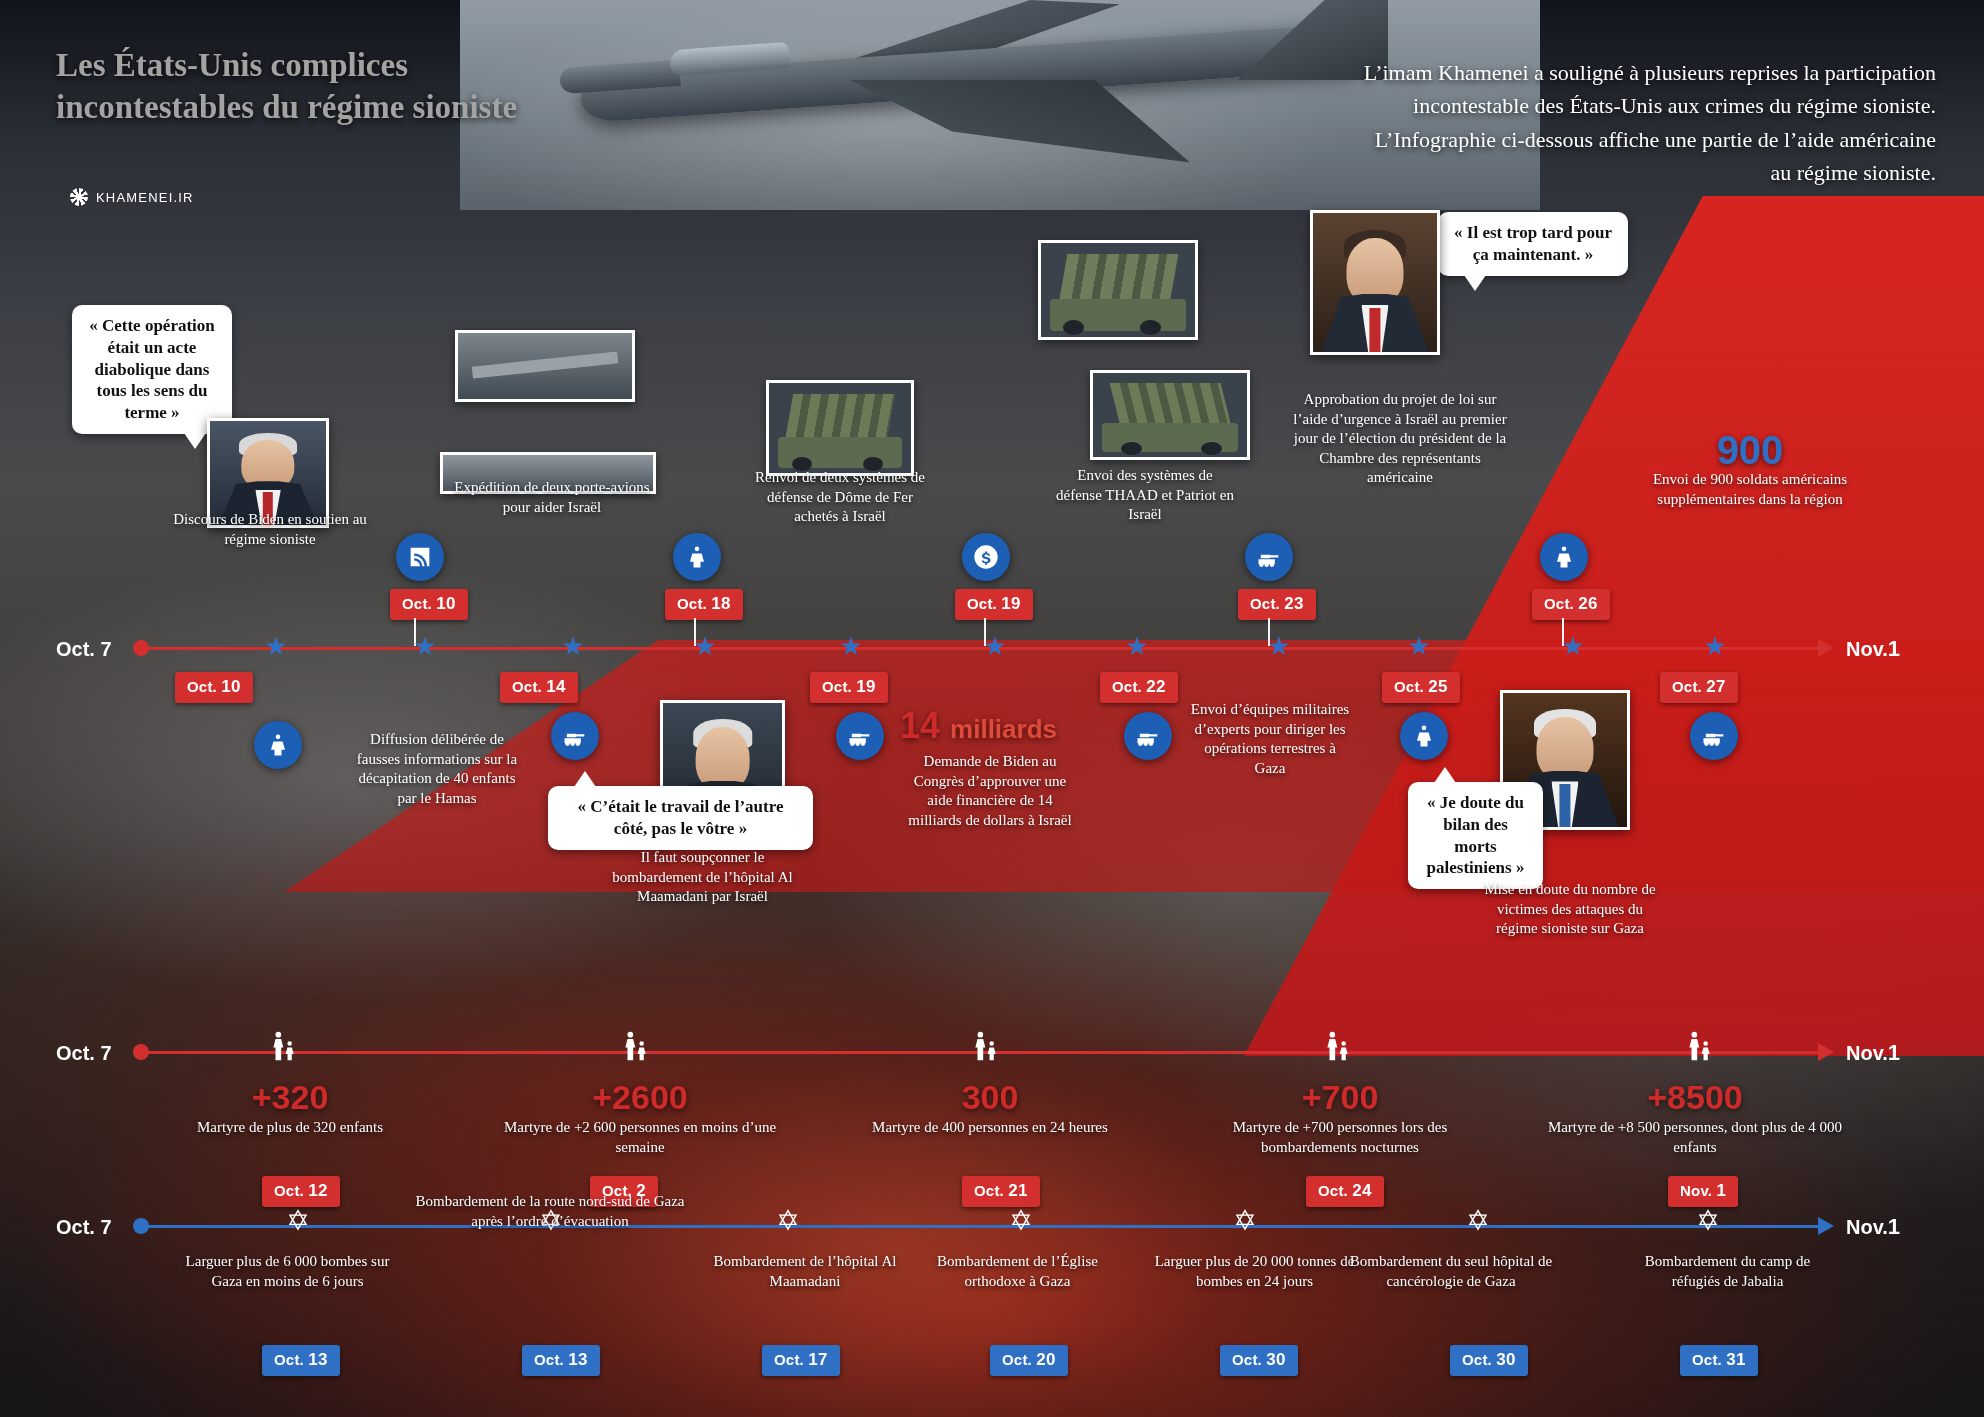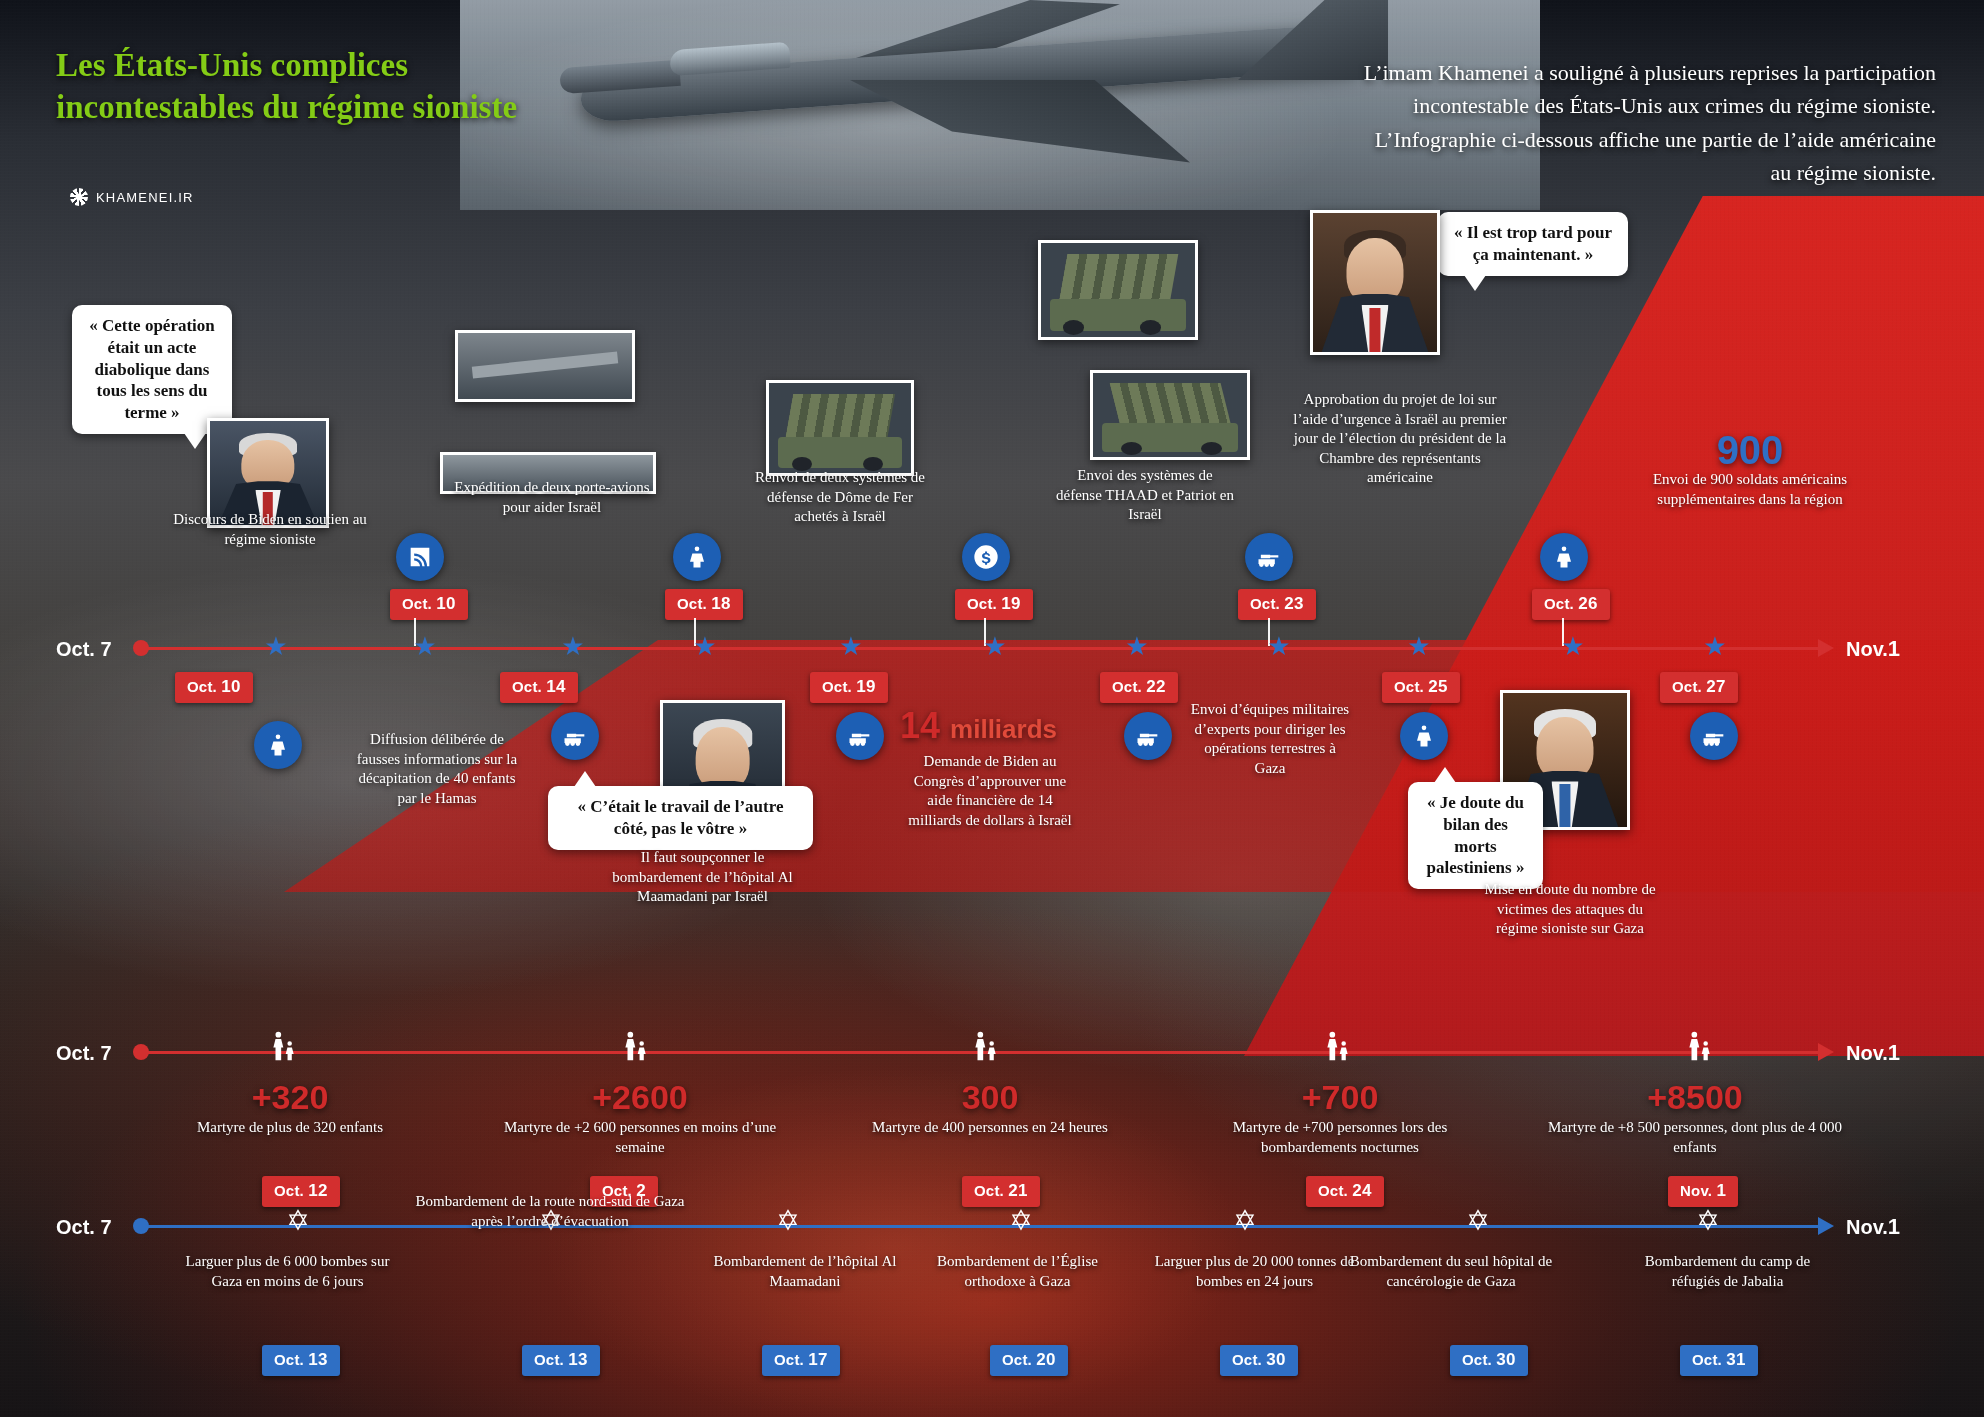--- a/index.html
+++ b/index.html
@@ -96,21 +96,21 @@
     position:absolute; inset:0; pointer-events:none;
     background-image:
       repeating-linear-gradient(0deg, rgba(255,255,255,0.012) 0 1px, rgba(0,0,0,0) 1px 3px),
       repeating-linear-gradient(90deg, rgba(0,0,0,0.02) 0 1px, rgba(0,0,0,0) 1px 4px);
     opacity:0.7;
   }
 
   
   .title {
     position:absolute; left:56px; top:44px; width:480px;
-    font-size:33px; line-height:1.28; font-weight:bold; color:#84cc16;
+    font-size:33px; line-height:1.28; font-weight:bold; color:#a3a3a3;
     text-shadow:0 2px 6px rgba(0,0,0,0.8);
   }
   .brand {
     position:absolute; left:70px; top:188px;
     display:flex; align-items:center; gap:8px;
   }
   .brand .mark {
     width:18px; height:18px; border-radius:50%;
     background:
       radial-gradient(circle at 50% 50%, #fff 0 3px, rgba(0,0,0,0) 4px),

